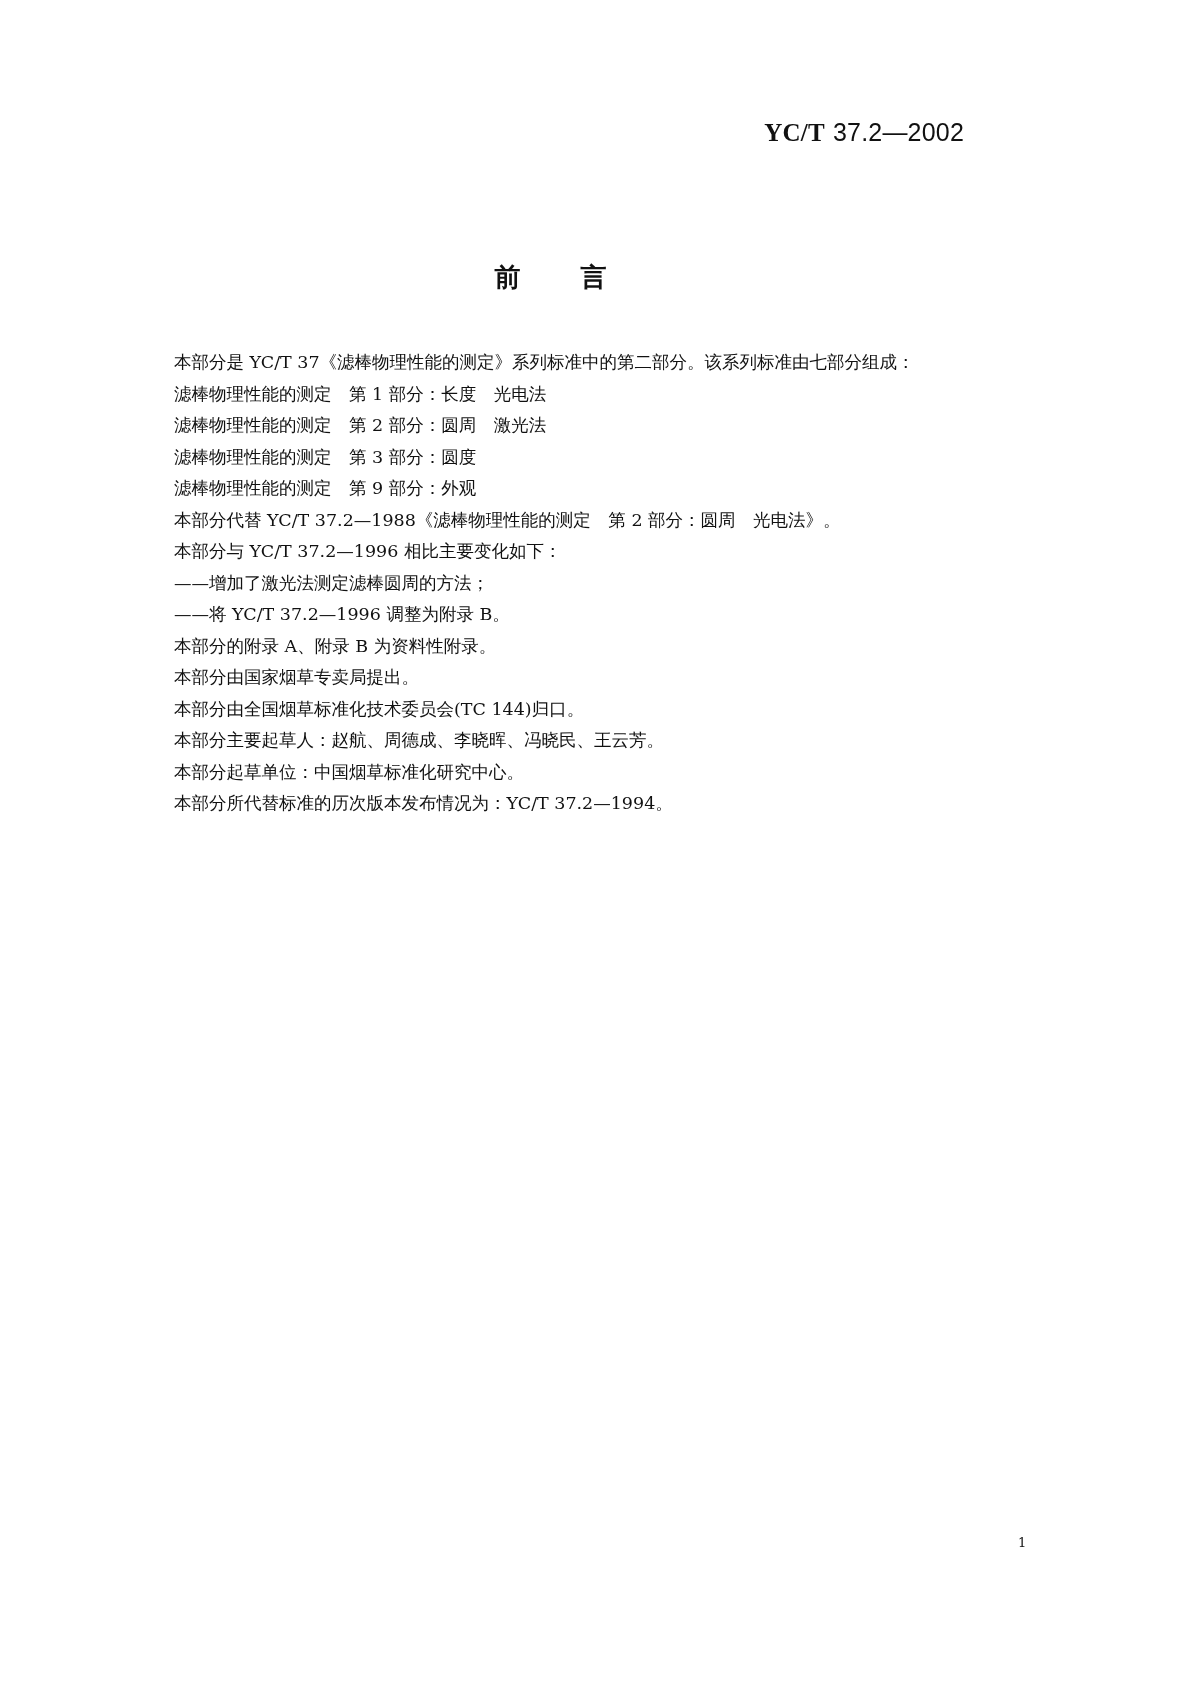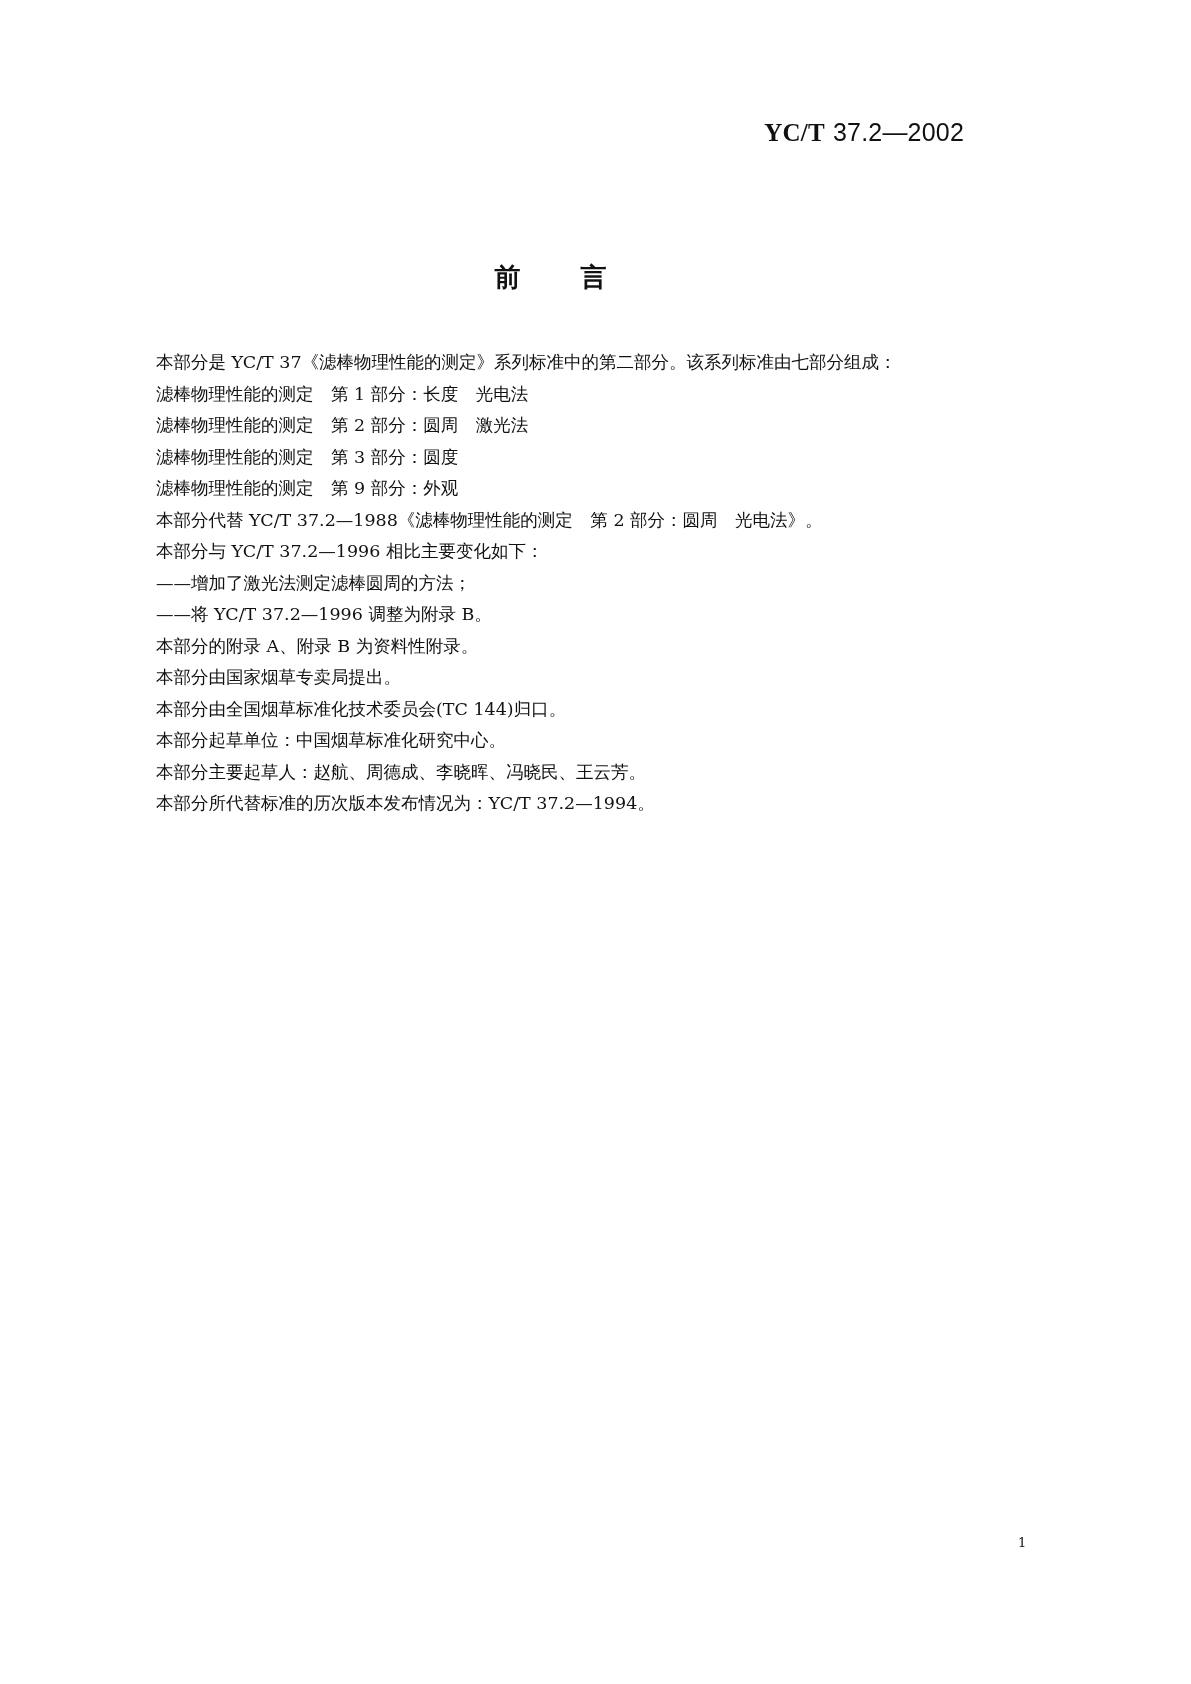--- a/index.html
+++ b/index.html
@@ -2,21 +2,21 @@
 <html><head>
   <meta charset="utf-8">
   <style>
     html, body { margin: 0; padding: 0; background: #ffffff; }
     body { width: 1191px; height: 1684px; position: relative; color: #111; font-family: "DejaVu Serif", "Liberation Serif", serif; overflow: hidden; }
     .std-code { position: absolute; top: 118px; right: 227px; font-size: 25px; letter-spacing: 0.2px; }
     .std-code .prefix { font-weight: bold; font-family: "Liberation Serif", serif; }
     .std-code .num { font-family: "Liberation Sans", sans-serif; }
     .title { position: absolute; top: 260px; left: 0; width: 1005px; text-align: center; font-size: 26px; font-weight: bold; font-family: "DejaVu Sans", sans-serif; margin-left: 48px; }
     .title span { display: inline-block; margin: 0 30px; }
-    .body { position: absolute; top: 347px; left: 156px; width: 880px; font-size: 17.5px; }
+    .body { position: absolute; top: 347px; left: 174px; width: 880px; font-size: 17.5px; }
     .line { height: 31.5px; line-height: 31.5px; white-space: pre; }
     .page-num { position: absolute; top: 1535px; left: 1018px; font-size: 13px; }
   </style>
 </head>
 <body>
 
 <div class="std-code">
   <span class="prefix">YC/T</span>
   <span class="num">37.2—2002</span>
 </div>
@@ -31,18 +31,18 @@
   <div class="line">滤棒物理性能的测定　第 2 部分：圆周　激光法</div>
   <div class="line">滤棒物理性能的测定　第 3 部分：圆度</div>
   <div class="line">滤棒物理性能的测定　第 9 部分：外观</div>
   <div class="line">本部分代替 YC/T 37.2—1988《滤棒物理性能的测定　第 2 部分：圆周　光电法》。</div>
   <div class="line">本部分与 YC/T 37.2—1996 相比主要变化如下：</div>
   <div class="line">——增加了激光法测定滤棒圆周的方法；</div>
   <div class="line">——将 YC/T 37.2—1996 调整为附录 B。</div>
   <div class="line">本部分的附录 A、附录 B 为资料性附录。</div>
   <div class="line">本部分由国家烟草专卖局提出。</div>
   <div class="line">本部分由全国烟草标准化技术委员会(TC 144)归口。</div>
+  <div class="line">本部分主要起草人：赵航、周德成、李晓晖、冯晓民、王云芳。</div>
   <div class="line">本部分起草单位：中国烟草标准化研究中心。</div>
-  <div class="line">本部分主要起草人：赵航、周德成、李晓晖、冯晓民、王云芳。</div>
   <div class="line">本部分所代替标准的历次版本发布情况为：YC/T 37.2—1994。</div>
 </div>
 
 <div class="page-num">1</div>
 
 </body></html>

